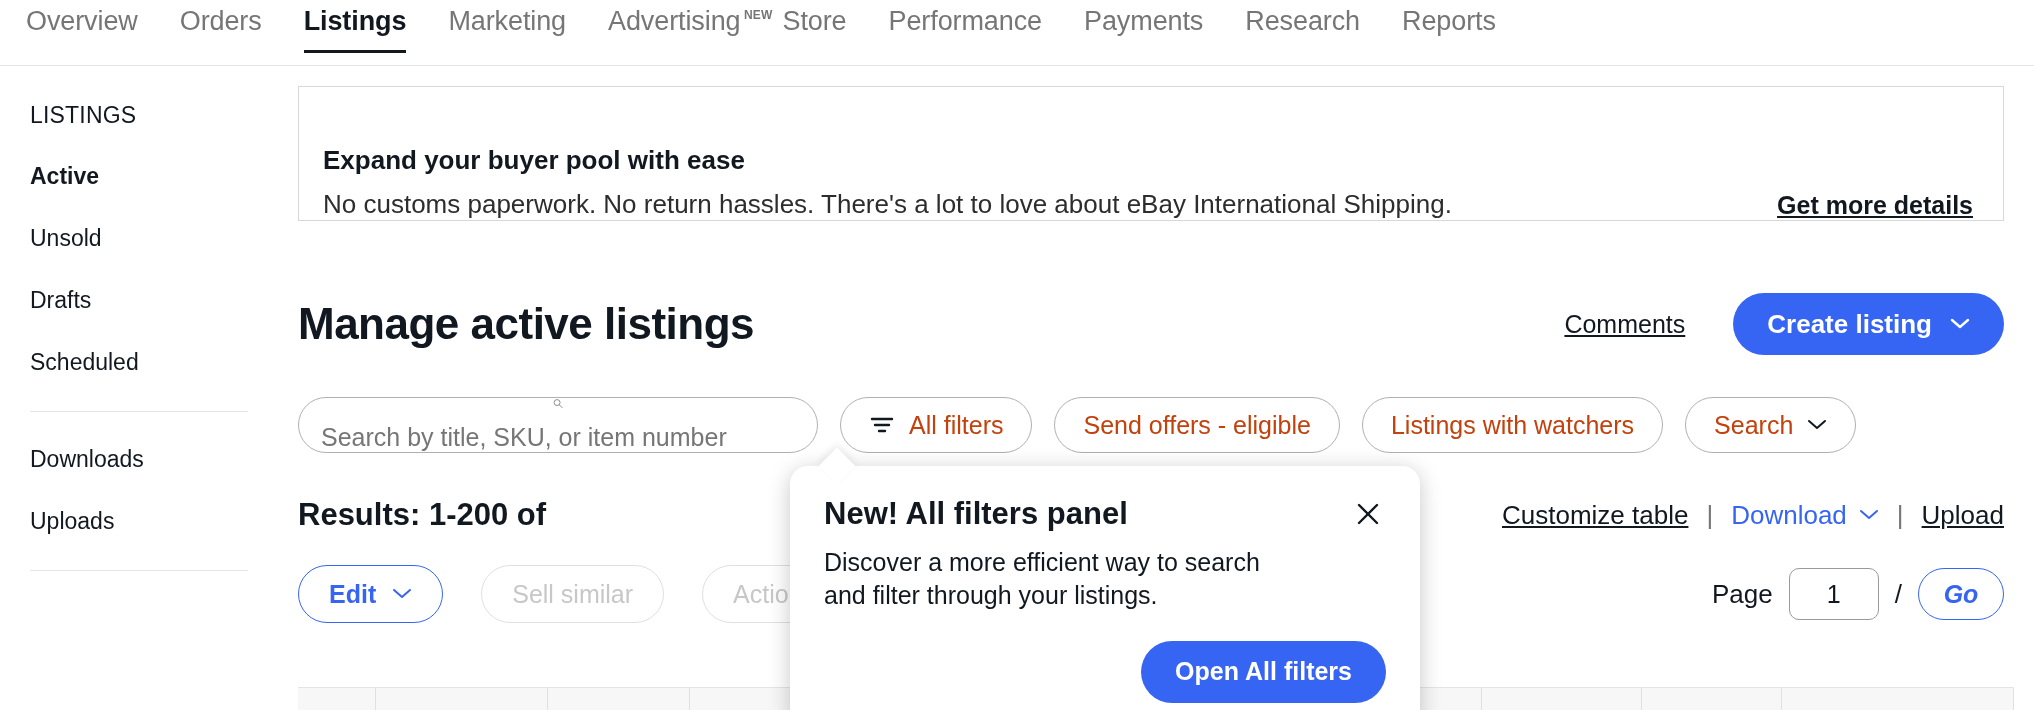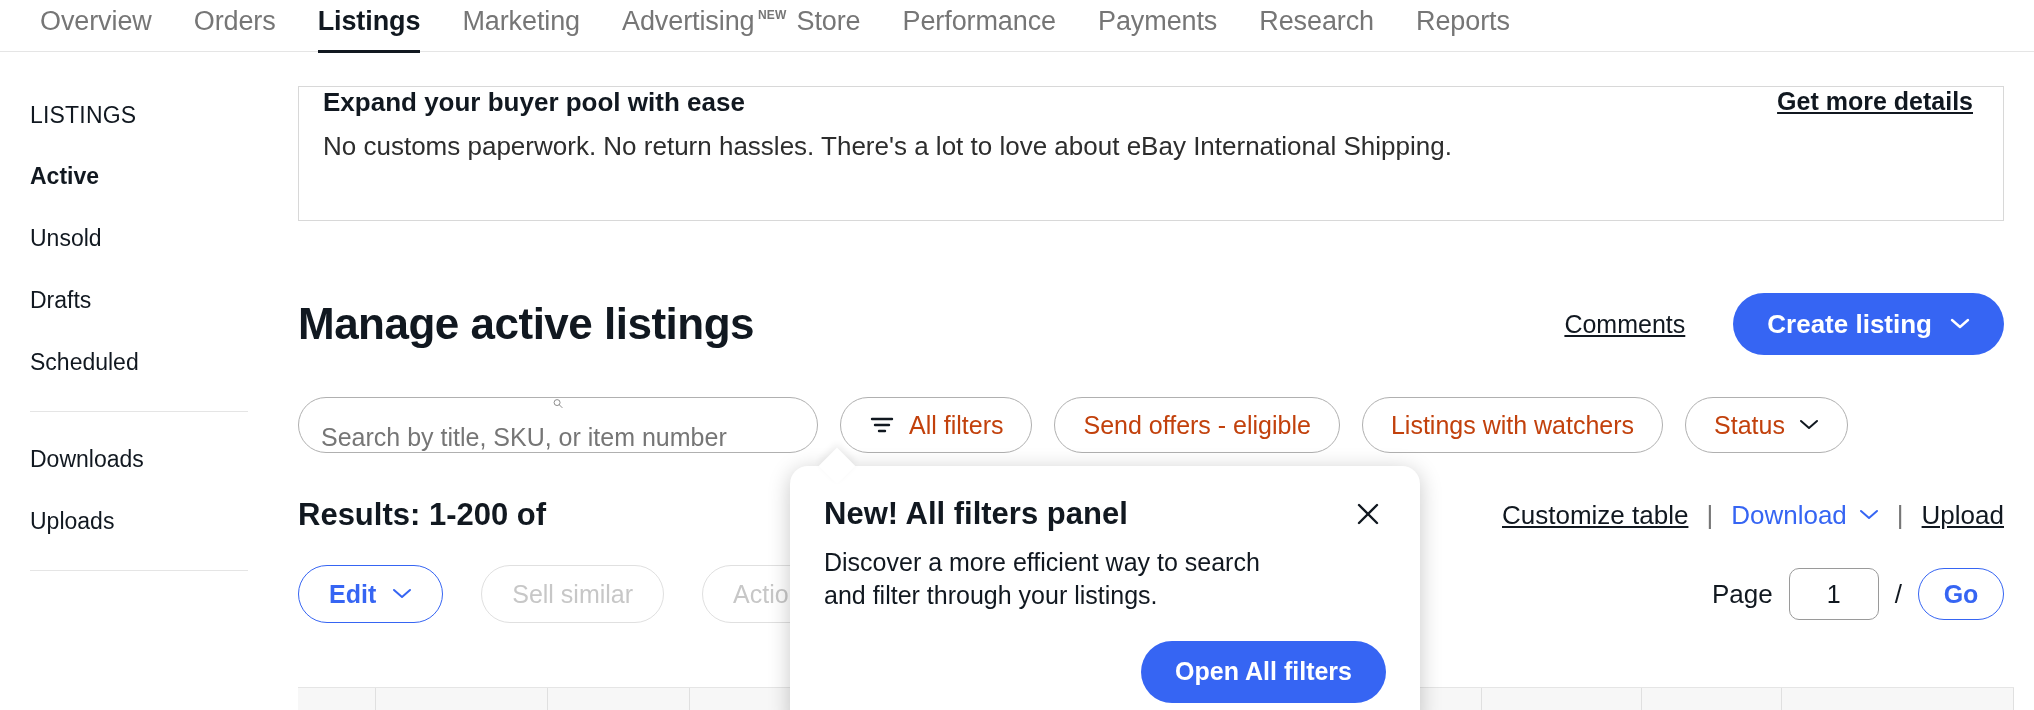--- a/index.html
+++ b/index.html
@@ -9,25 +9,25 @@
     background: #ffffff;
     font-family: "Liberation Sans", sans-serif;
     overflow: hidden;
   }
 
   
   .topnav {
     position: absolute;
     top: 0; left: 0;
     width: 2034px;
-    height: 52px;
+    height: 66px;
     border-bottom: 1px solid #e5e5e5;
     display: flex;
     align-items: flex-start;
-    padding-left: 40px;
+    padding-left: 26px;
   }
   .nav-item {
     position: relative;
     font-size: 27px;
     color: #767676;
     padding: 6px 0 16px 0;
     margin-right: 42px;
     white-space: nowrap;
     cursor: pointer;
     letter-spacing: -0.1px;
@@ -88,21 +88,21 @@
     top: 64px; left: 250px;
     width: 1784px;
   }
 
   
   .promo {
     margin: 22px 30px 0 48px;
     border: 1px solid #d8d8d8;
     height: 135px;
     display: flex;
-    align-items: flex-start;
+    align-items: flex-end;
     justify-content: space-between;
     padding: 0 30px 0 24px;
   }
   .promo-title {
     font-size: 26px;
     font-weight: 700;
     color: #111820;
     margin-bottom: 13px;
   }
   .promo-sub {
@@ -289,20 +289,21 @@
     height: 52px;
     min-width: 86px;
     border: 1px solid #3665f3;
     border-radius: 40px;
     background: #fff;
     color: #3665f3;
     font-size: 25px;
     font-weight: 700;
     cursor: pointer;
     font-family: "Liberation Sans", sans-serif;
+    font-style: italic;
   }
 
   
   .table-strip {
     position: absolute;
     top: 687px;
     left: 298px;
     width: 1716px;
     height: 40px;
     background: #f7f7f7;
@@ -467,21 +468,21 @@
 
     <button class="chip">
       <span>Send offers - eligible</span>
     </button>
 
     <button class="chip">
       <span>Listings with watchers</span>
     </button>
 
     <button class="chip">
-      <span>Status</span>
+      <span>Search</span>
       <svg width="20" height="12" viewBox="0 0 20 12">
         <path d="M2 2 L10 9 L18 2" stroke="#111820" stroke-width="2" fill="none" stroke-linecap="round" stroke-linejoin="round"></path>
       </svg>
     </button>
   </div>
 
   <div class="results-row">
     <div class="results-text">Results: 1-200 of</div>
     <div class="table-tools">
       <span class="tool-link">Customize table</span>

